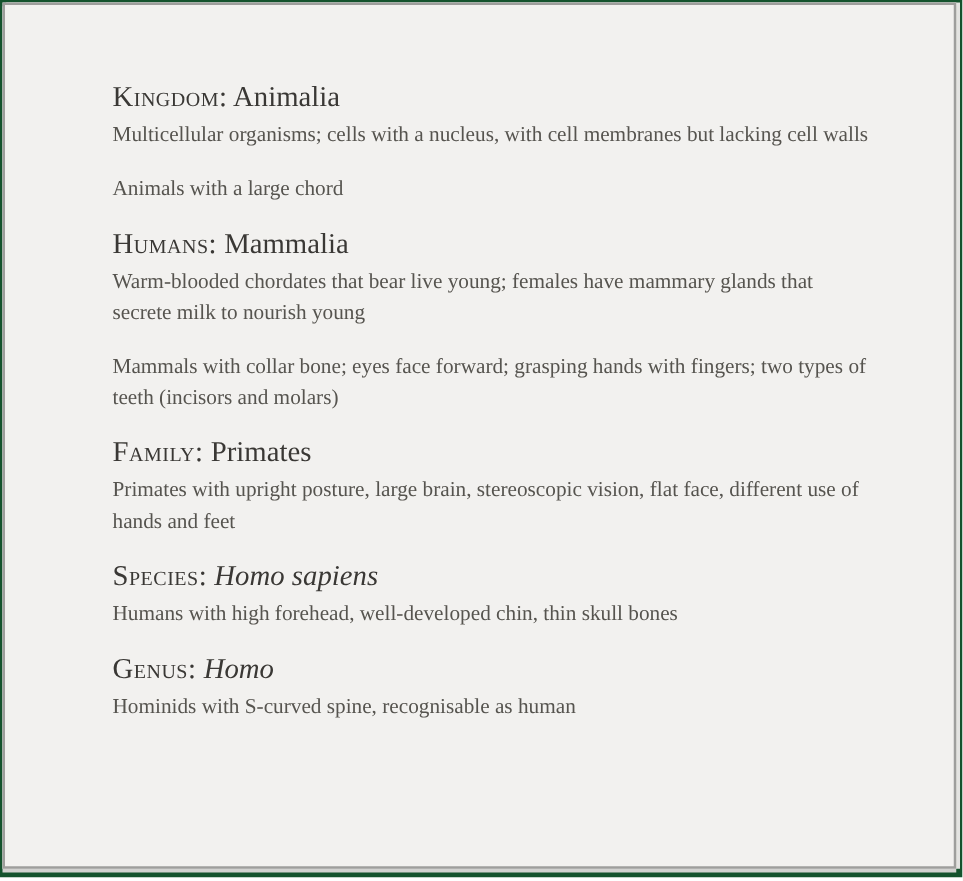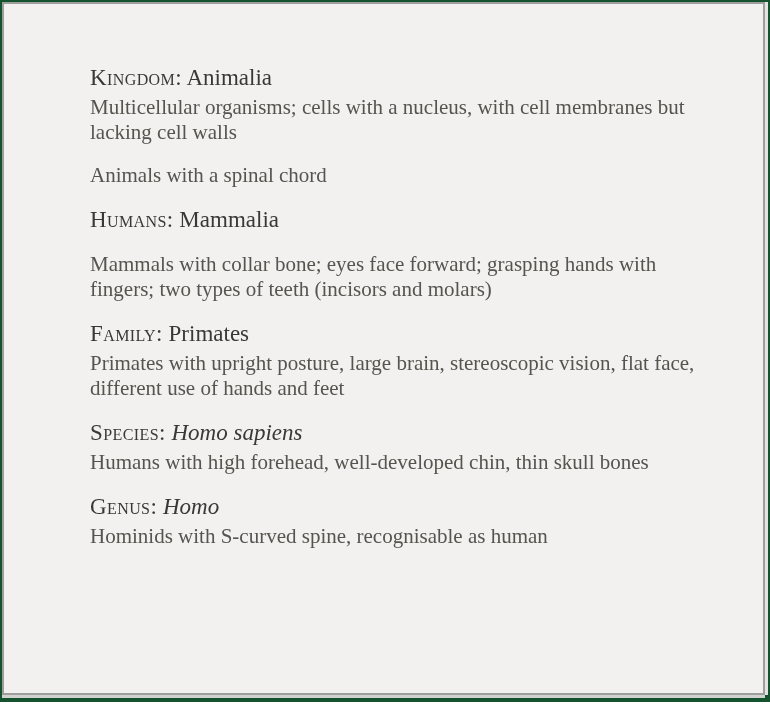--- a/index.html
+++ b/index.html
@@ -34,44 +34,45 @@
     margin: 0 0 3px 0;
     font-weight: normal;
   }
   .rank {
     font-variant: small-caps;
     letter-spacing: 0.4px;
   }
   .value { }
   .italic { font-style: italic; }
   .desc {
-    font-size: 21px;
+    font-size: 17px;
     line-height: 25px;
     color: #56544f;
     margin: 0;
     max-width: 616px;
   }
 </style>
 </head>
 <body>
 
 <div class="page">
   <div class="frame">
 
     <div class="section">
       <h2 class="heading"><span class="rank">Kingdom:</span> <span class="value">Animalia</span></h2>
       <p class="desc">Multicellular organisms; cells with a nucleus, with cell membranes but lacking cell walls</p>
     </div>
 
     <div class="section">
-      <p class="desc">Animals with a spinal chord</p>
+      <p class="desc">Animals with a large chord</p>
     </div>
 
     <div class="section">
       <h2 class="heading"><span class="rank">Humans:</span> <span class="value">Mammalia</span></h2>
+      <p class="desc">Warm-blooded chordates that bear live young; females have mammary glands that secrete milk to nourish young</p>
     </div>
 
     <div class="section">
       <p class="desc">Mammals with collar bone; eyes face forward; grasping hands with fingers; two types of teeth (incisors and molars)</p>
     </div>
 
     <div class="section">
       <h2 class="heading"><span class="rank">Family:</span> <span class="value">Primates</span></h2>
       <p class="desc">Primates with upright posture, large brain, stereoscopic vision, flat face, different use of hands and feet</p>
     </div>

